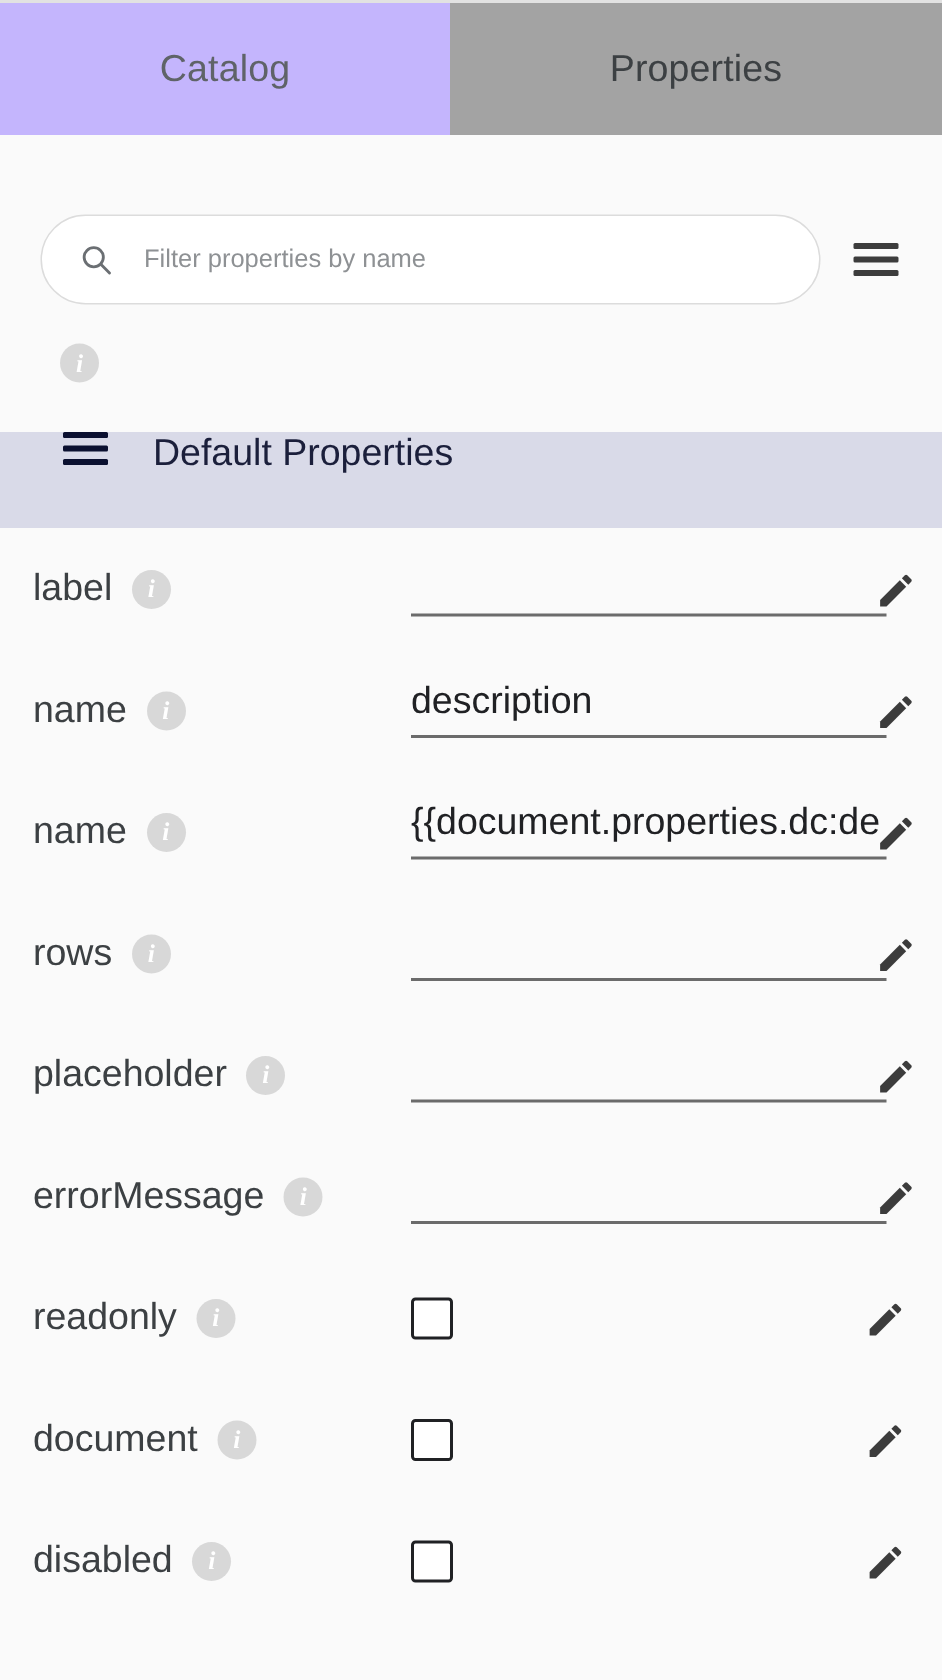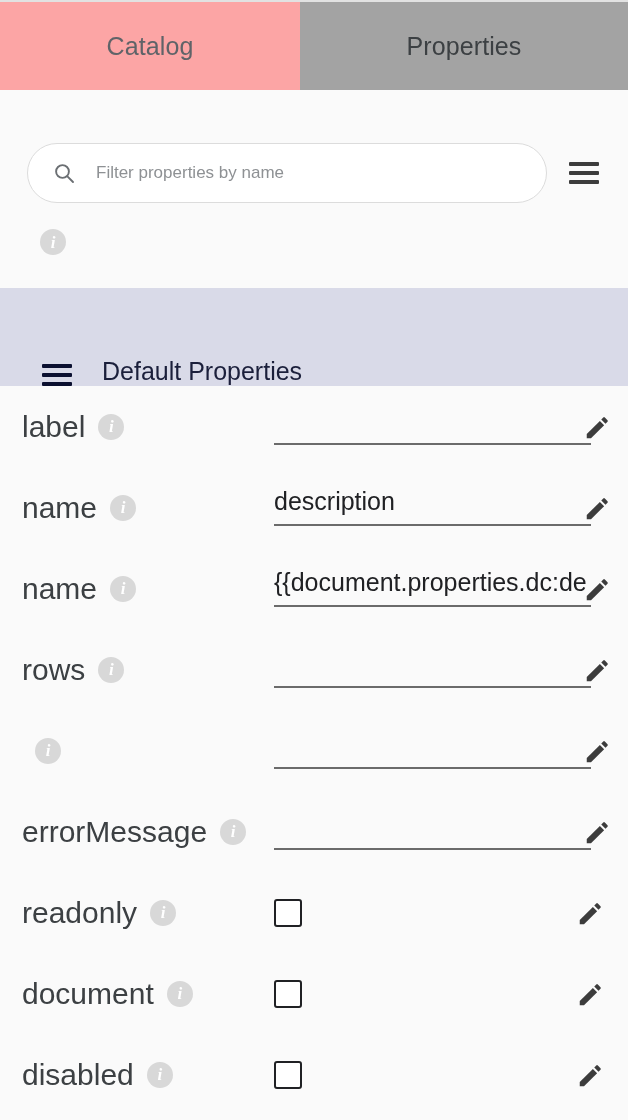--- a/index.html
+++ b/index.html
@@ -35,21 +35,21 @@
     display: flex;
     align-items: center;
     justify-content: center;
     font-size: 25px;
     color: #5f6368;
     letter-spacing: .1px;
     cursor: pointer;
     user-select: none;
   }
   .tab.inactive {
-    background: #fca5a5;
+    background: #c4b5fd;
   }
   .tab.active {
     flex: 1 1 auto;
     background: #a3a3a3;
     color: #3c4043;
   }
 
   
   .search-row {
     display: flex;
@@ -140,24 +140,24 @@
     margin-left: 13px;
     flex: 0 0 auto;
     font-family: "Liberation Serif", serif;
     cursor: pointer;
     line-height: 1;
   }
 
   
   .section-header {
     margin-top: 24px;
-    height: 98px;
+    height: 64px;
     background: #d9dae8;
     display: flex;
-    align-items: flex-end;
+    align-items: flex-start;
     cursor: pointer;
   }
   .section-header .menu-icon i { background: #0b1030; }
   .section-header .menu-icon { margin-left: 42px; }
   .section-title {
     font-size: 25px;
     color: #1b1f3b;
     margin-left: 30px;
   }
 
@@ -173,21 +173,21 @@
   }
   .prop-label-cell {
     display: flex;
     align-items: center;
     width: 252px;
     padding-left: 22px;
     box-sizing: border-box;
     flex: 0 0 auto;
   }
   .prop-label {
-    font-size: 30px;
+    font-size: 25px;
     color: #3c4043;
     white-space: nowrap;
   }
   .prop-field {
     position: relative;
     flex: 1 1 auto;
     height: 81px;
     display: flex;
     align-items: center;
   }
@@ -343,20 +343,21 @@
           <span class="field-text"></span>
         </div>
         <svg class="pencil" viewBox="0 0 24 24">
           <path d="M3 17.6V21h3.4L16.9 10.5l-3.4-3.4L3 17.6z" fill="#3c3c3c"></path>
           <path d="M19.6 7.8c.35-.35.35-.92 0-1.27l-2.13-2.13a.9.9 0 0 0-1.27 0L14.6 6l3.4 3.4 1.6-1.6z" fill="#3c3c3c"></path>
         </svg>
       </div>
     </div>
     <div class="prop-row">
       <div class="prop-label-cell">
+        <span class="prop-label">placeholder</span>
         <span class="info-icon">i</span>
       </div>
       <div class="prop-field">
         <div class="field-underline"></div>
         <div class="field-clip">
           <span class="field-text"></span>
         </div>
         <svg class="pencil" viewBox="0 0 24 24">
           <path d="M3 17.6V21h3.4L16.9 10.5l-3.4-3.4L3 17.6z" fill="#3c3c3c"></path>
           <path d="M19.6 7.8c.35-.35.35-.92 0-1.27l-2.13-2.13a.9.9 0 0 0-1.27 0L14.6 6l3.4 3.4 1.6-1.6z" fill="#3c3c3c"></path>

